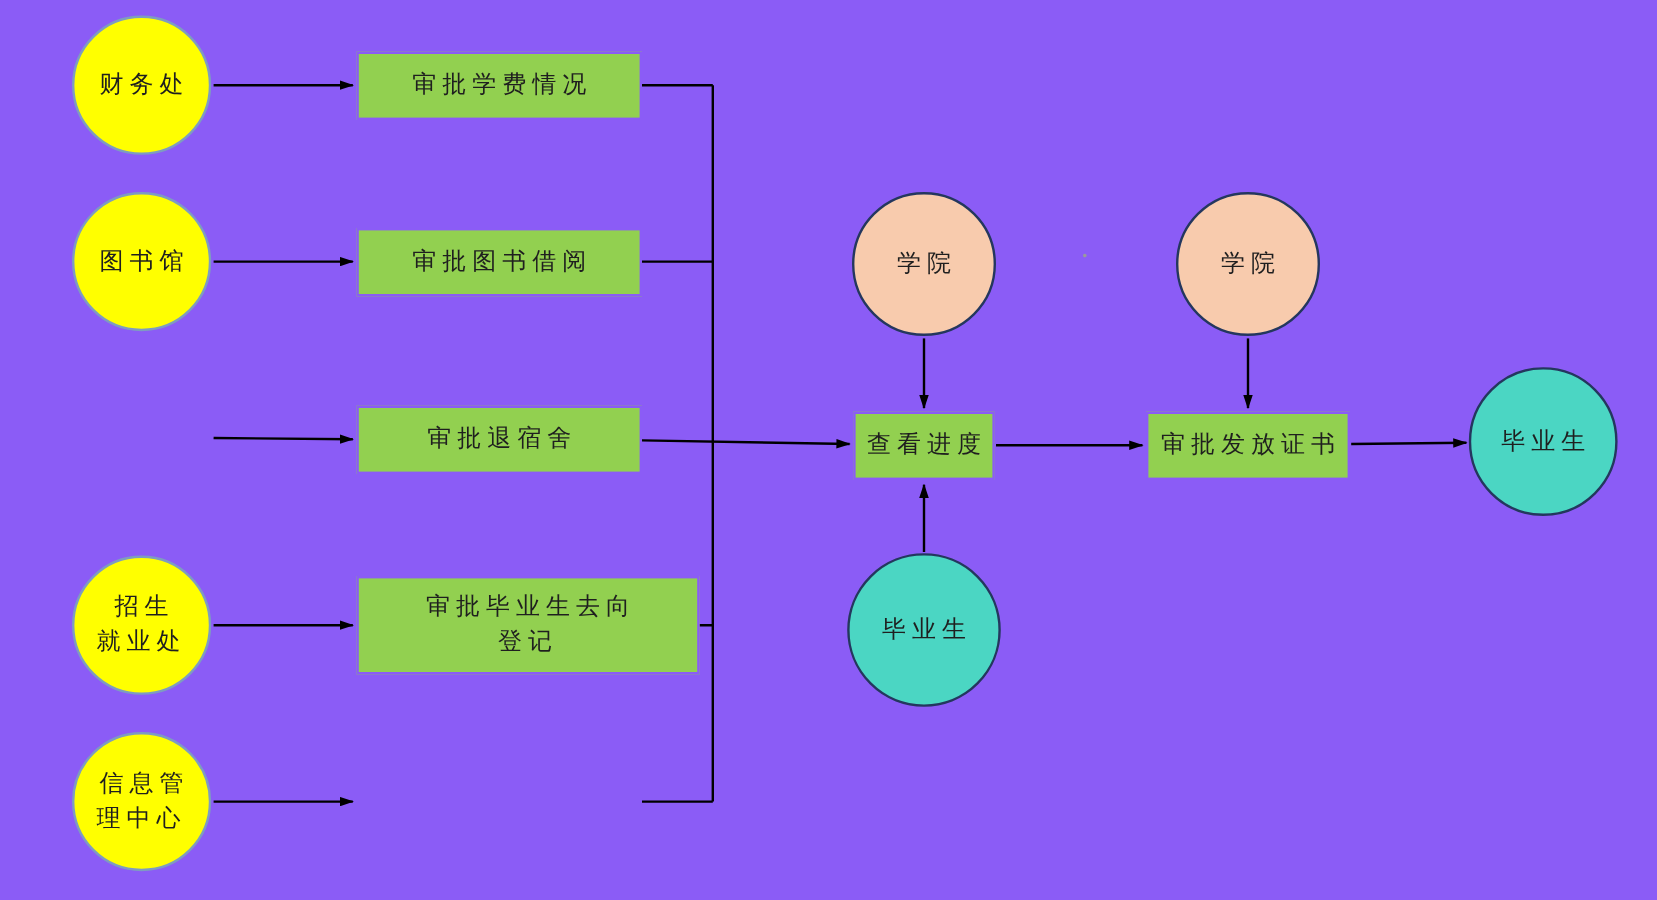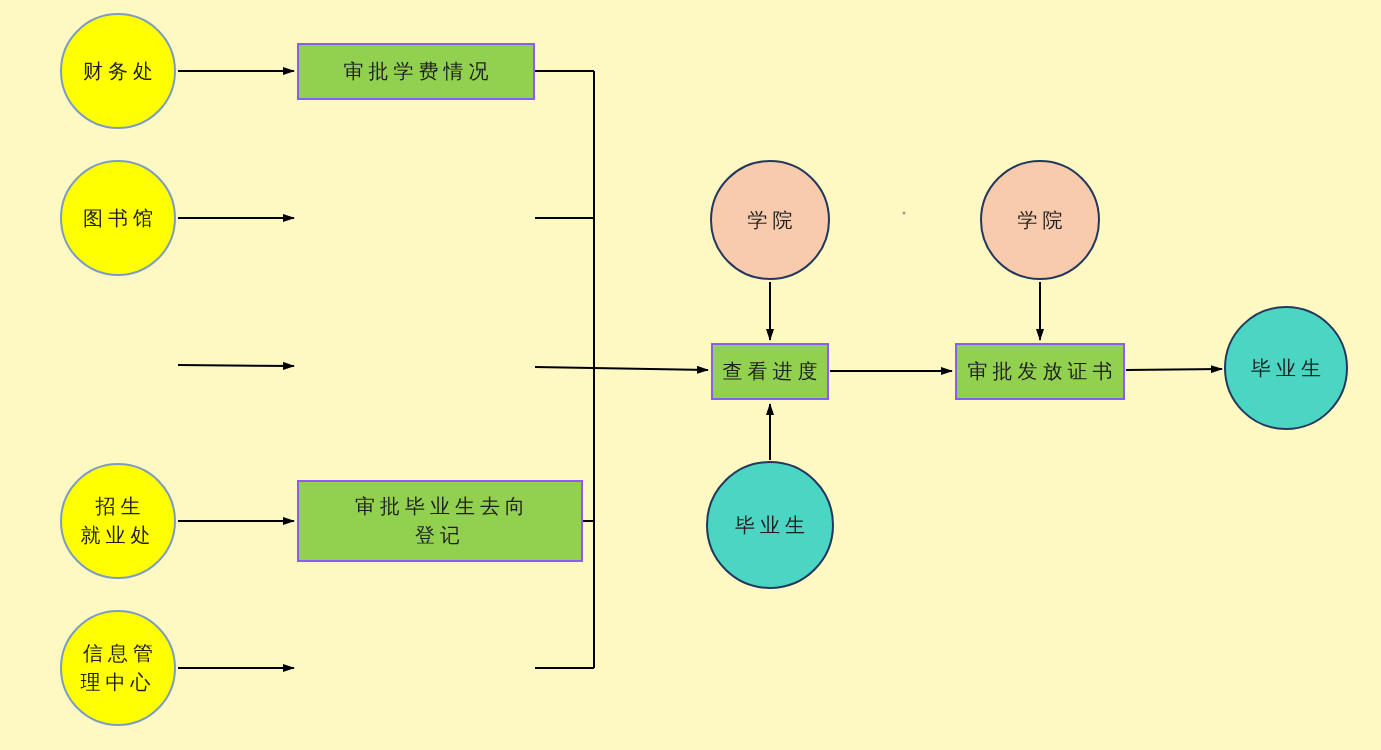--- a/index.html
+++ b/index.html
@@ -4,21 +4,21 @@
 <style>
   html, body {
     margin: 0;
     padding: 0;
     background: #ffffff;
   }
   .canvas {
     position: relative;
     width: 1381px;
     height: 750px;
-    background: #fef9c3;
+    background: #8b5cf6;
     overflow: hidden;
     font-family: Liberation Serif, serif;
     color: #1f1f1f;
   }
   .wires {
     position: absolute;
     left: 0;
     top: 0;
     width: 1381px;
     height: 750px;
@@ -112,20 +112,26 @@
 就业处</span>
   </div>
   <div class="node circle dept" style="left:60px;top:610px">
     <span class="lbl">信息管
 理中心</span>
   </div>
 
   <div class="node task" style="left:297px;top:43px;width:238px;height:57px">
     <span class="lbl">审批学费情况</span>
   </div>
+  <div class="node task" style="left:297px;top:190px;width:238px;height:57px">
+    <span class="lbl">审批图书借阅</span>
+  </div>
+  <div class="node task" style="left:297px;top:338px;width:238px;height:57px">
+    <span class="lbl">审批退宿舍</span>
+  </div>
   <div class="node task" style="left:297px;top:480px;width:286px;height:82px">
     <span class="lbl">审批毕业生去向
 登记</span>
   </div>
 
   <div class="node circle college" style="left:710px;top:160px">
     <span class="lbl">学院</span>
   </div>
   <div class="node circle college" style="left:980px;top:160px">
     <span class="lbl">学院</span>

